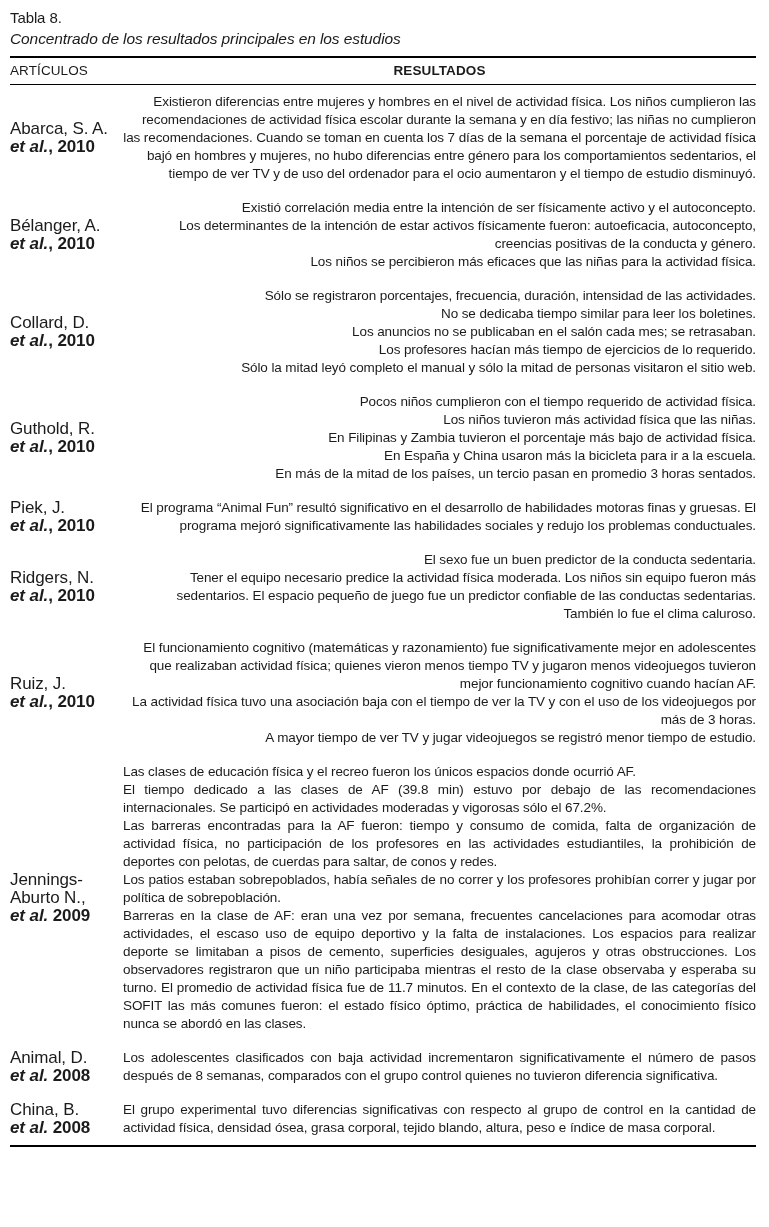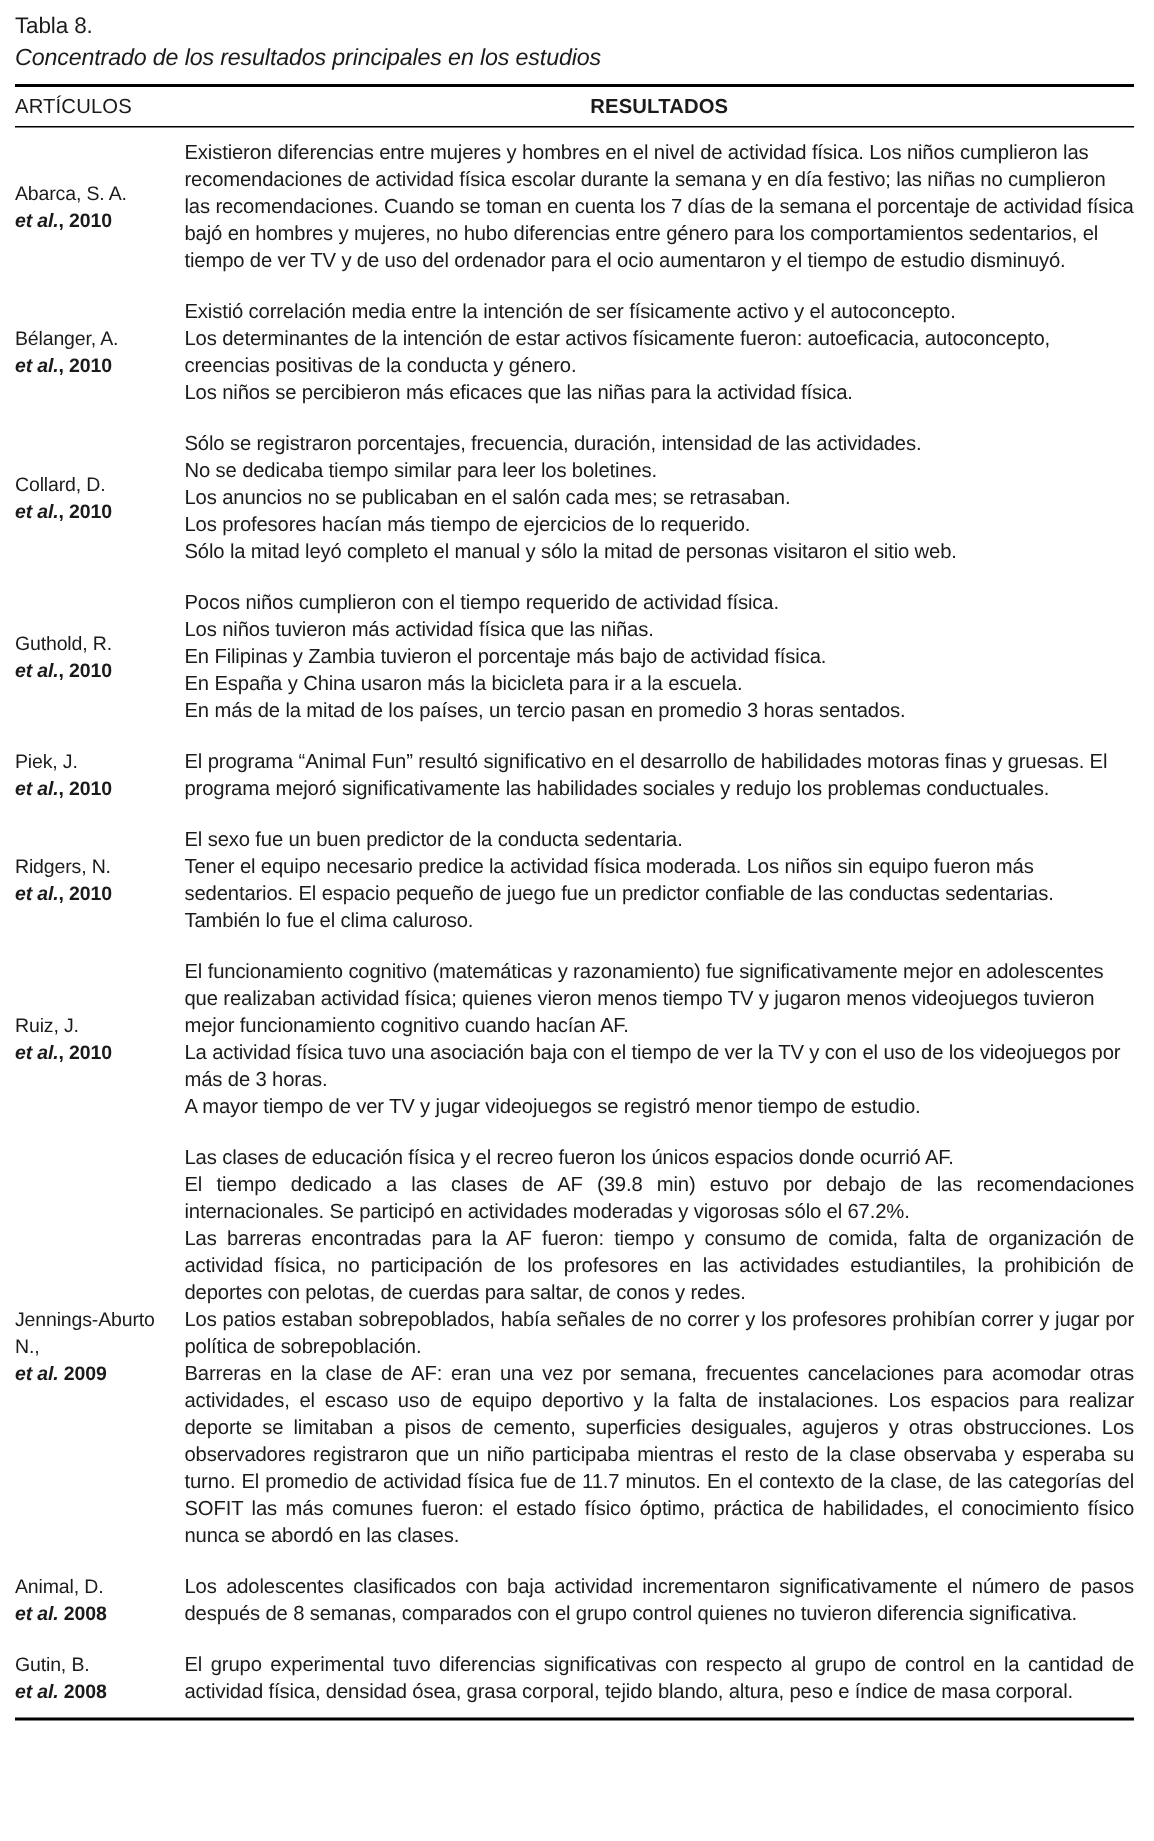--- a/index.html
+++ b/index.html
@@ -52,33 +52,34 @@
   }
   .th-results {
     text-align: center;
     font-weight: bold;
   }
   .trow {
     padding: 8px 0;
   }
   .cell-article {
     align-self: center;
-    font-size: 13px;
+    font-size: 17px;
     line-height: 18px;
     letter-spacing: -0.1px;
     padding-right: 6px;
   }
   .cell-article .author { display: block; }
   .cell-article .etal-line { display: block; font-weight: bold; }
   .cell-article i { font-style: italic; }
   .cell-results p {
     margin: 0;
     font-size: 13.5px;
     line-height: 18px;
     letter-spacing: -0.1px;
+    text-align: right;
   }
   .cell-results.justify p {
     text-align: justify;
   }
 </style>
 </head>
 <body>
 
 <div class="page">
 
@@ -196,21 +197,21 @@
       <span class="author">Animal, D.</span>
       <span class="etal-line"><i>et al.</i><span> 2008</span></span>
     </div>
     <div class="cell-results justify">
       <p>Los adolescentes clasificados con baja actividad incrementaron significativamente el número de pasos después de 8 semanas, comparados con el grupo control quienes no tuvieron diferencia significativa.</p>
     </div>
   </div>
 
   <div class="grid trow">
     <div class="cell-article">
-      <span class="author">Gutin, B.</span>
+      <span class="author">China, B.</span>
       <span class="etal-line"><i>et al.</i><span> 2008</span></span>
     </div>
     <div class="cell-results justify">
       <p>El grupo experimental tuvo diferencias significativas con respecto al grupo de control en la cantidad de actividad física, densidad ósea, grasa corporal, tejido blando, altura, peso e índice de masa corporal.</p>
     </div>
   </div>
 
   <hr class="rule">
 
 </div>

